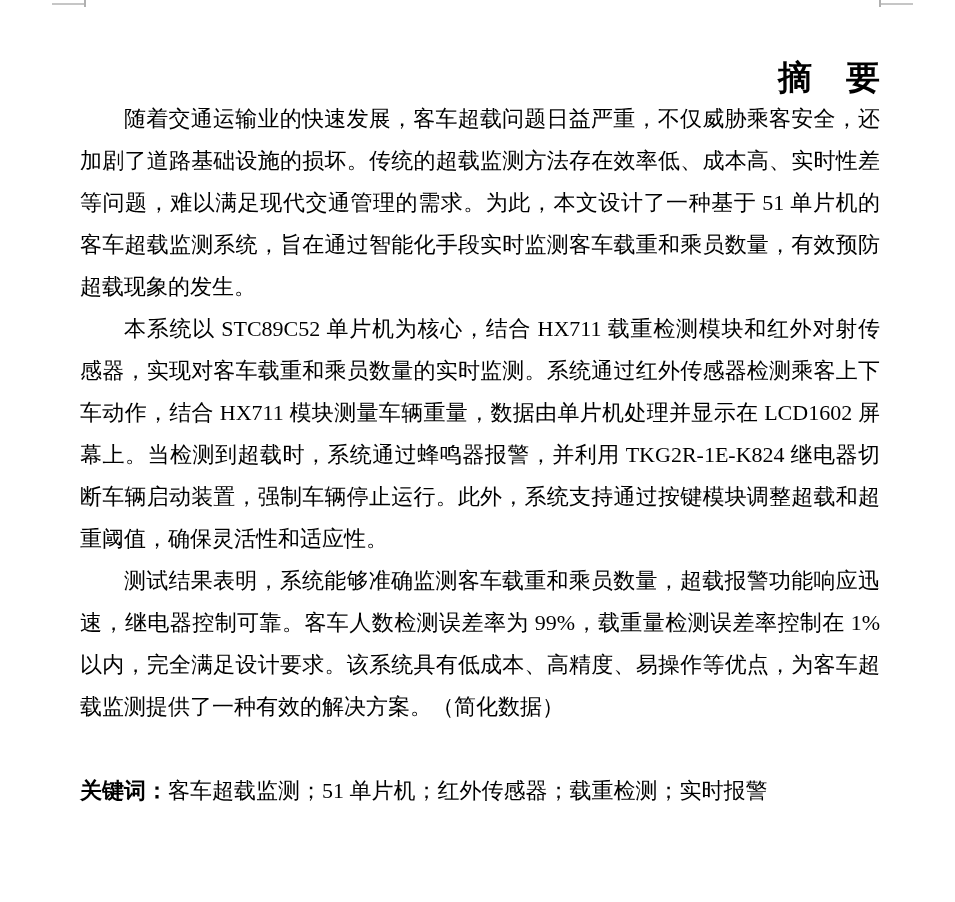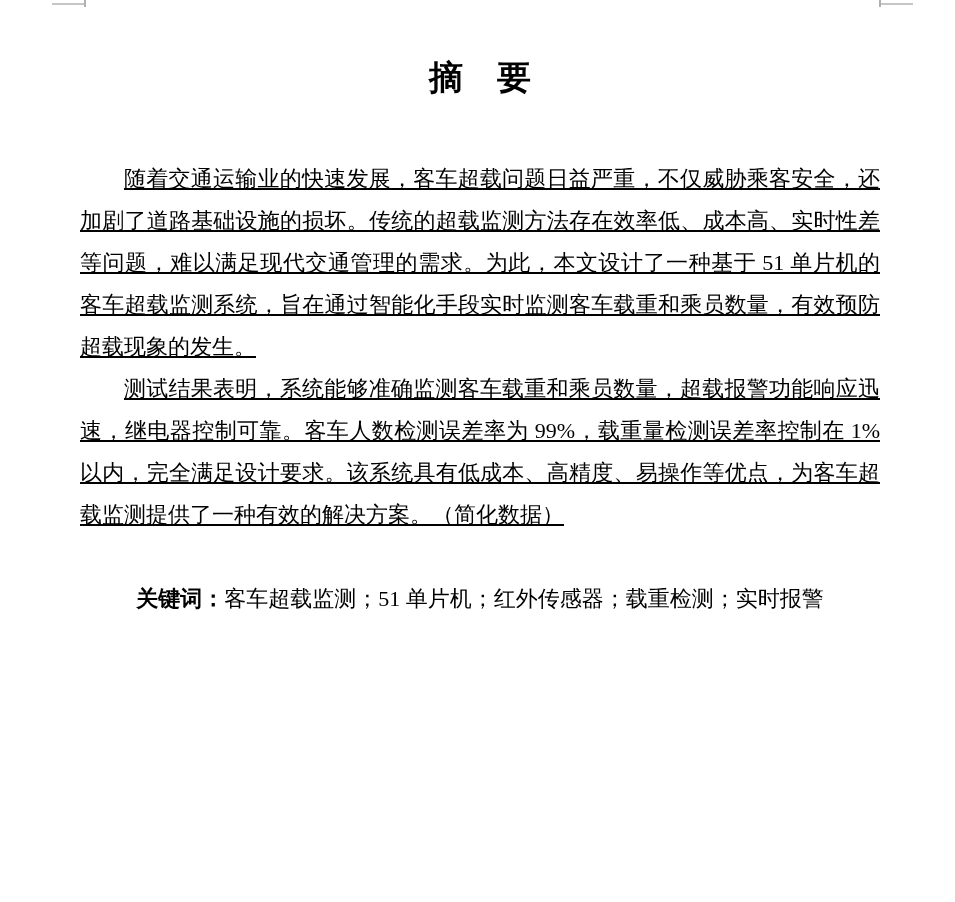--- a/index.html
+++ b/index.html
@@ -42,43 +42,40 @@
     position: absolute;
     left: 80px;
     top: 0;
     width: 800px;
   }
   .doc-title {
     margin: 56px 0 0 0;
     font-size: 34px;
     line-height: 42px;
     font-weight: bold;
-    text-align: center;
+    text-align: right;
     font-family: "Liberation Sans", "DejaVu Sans", sans-serif;
     color: #000000;
     white-space: pre;
   }
   .paragraphs {
-    margin-top: 60px;
-    text-decoration: underline;
   }
   .body-paragraph {
     margin: 0;
     font-size: 22px;
     line-height: 42px;
     text-align: justify;
     text-indent: 2em;
     color: #000000;
   }
   .keywords-line {
     margin-top: 42px;
     font-size: 22px;
     line-height: 42px;
     color: #000000;
-    text-align: center;
   }
   .keywords-label {
     font-weight: bold;
   }
 </style>
 </head>
 <body>
 
 <div id="crop-left" class="crop-mark">
   <span class="h-line"></span>
@@ -87,19 +84,20 @@
 <div id="crop-right" class="crop-mark">
   <span class="h-line"></span>
   <span class="v-line"></span>
 </div>
 
 <div class="content">
   <h1 class="doc-title">摘　要</h1>
 
   <div class="paragraphs">
     <p class="body-paragraph">随着交通运输业的快速发展，客车超载问题日益严重，不仅威胁乘客安全，还加剧了道路基础设施的损坏。传统的超载监测方法存在效率低、成本高、实时性差等问题，难以满足现代交通管理的需求。为此，本文设计了一种基于 51 单片机的客车超载监测系统，旨在通过智能化手段实时监测客车载重和乘员数量，有效预防超载现象的发生。</p>
+    <p class="body-paragraph">本系统以 STC89C52 单片机为核心，结合 HX711 载重检测模块和红外对射传感器，实现对客车载重和乘员数量的实时监测。系统通过红外传感器检测乘客上下车动作，结合 HX711 模块测量车辆重量，数据由单片机处理并显示在 LCD1602 屏幕上。当检测到超载时，系统通过蜂鸣器报警，并利用 TKG2R-1E-K824 继电器切断车辆启动装置，强制车辆停止运行。此外，系统支持通过按键模块调整超载和超重阈值，确保灵活性和适应性。</p>
     <p class="body-paragraph">测试结果表明，系统能够准确监测客车载重和乘员数量，超载报警功能响应迅速，继电器控制可靠。客车人数检测误差率为 99%，载重量检测误差率控制在 1%以内，完全满足设计要求。该系统具有低成本、高精度、易操作等优点，为客车超载监测提供了一种有效的解决方案。（简化数据）</p>
   </div>
 
   <p class="keywords-line">
     <span class="keywords-label">关键词：</span><span>客车超载监测；51 单片机；红外传感器；载重检测；实时报警</span>
   </p>
 </div>
 
 </body></html>

